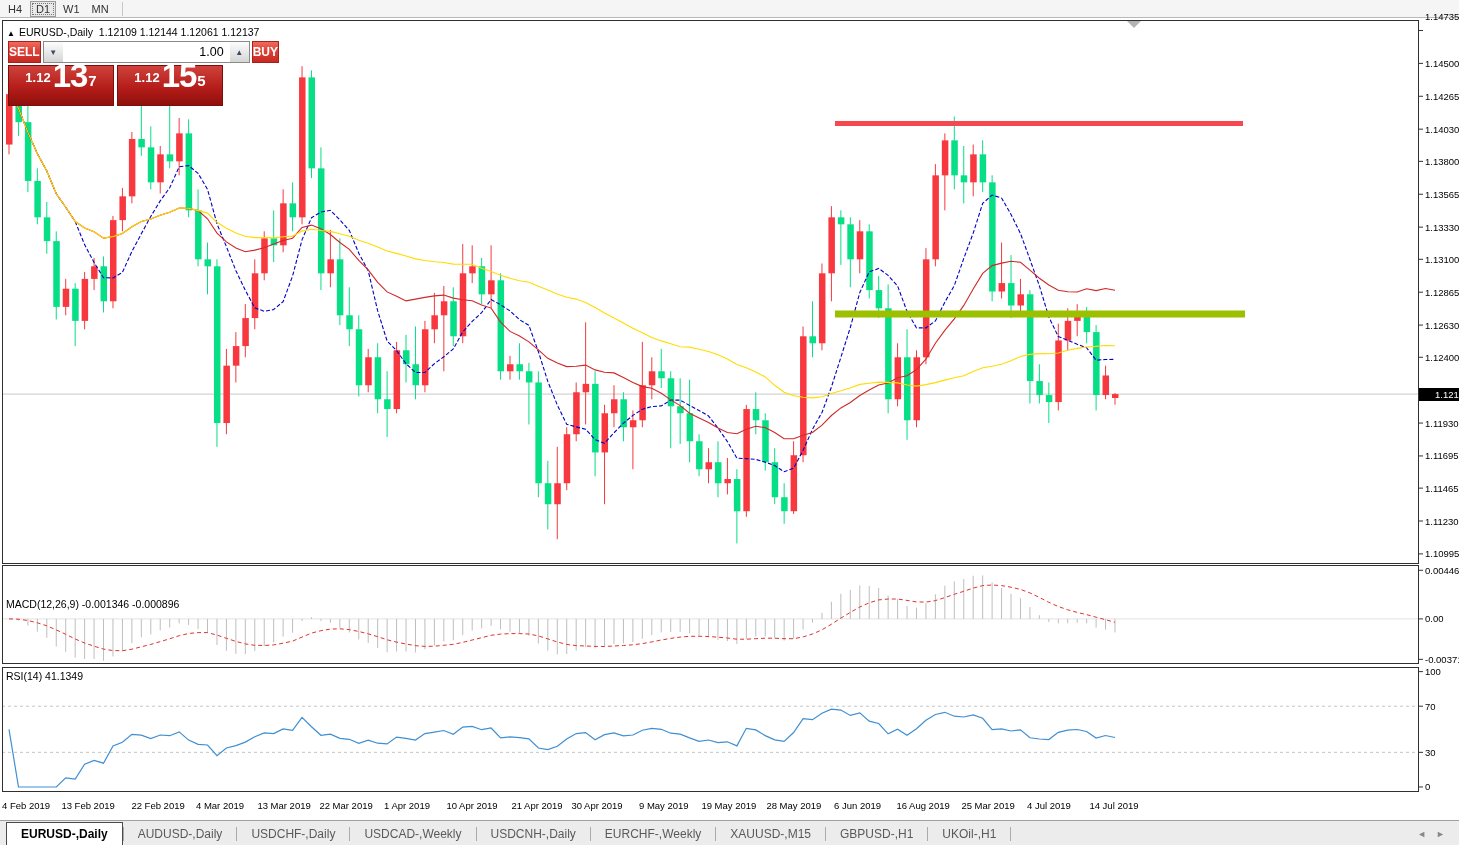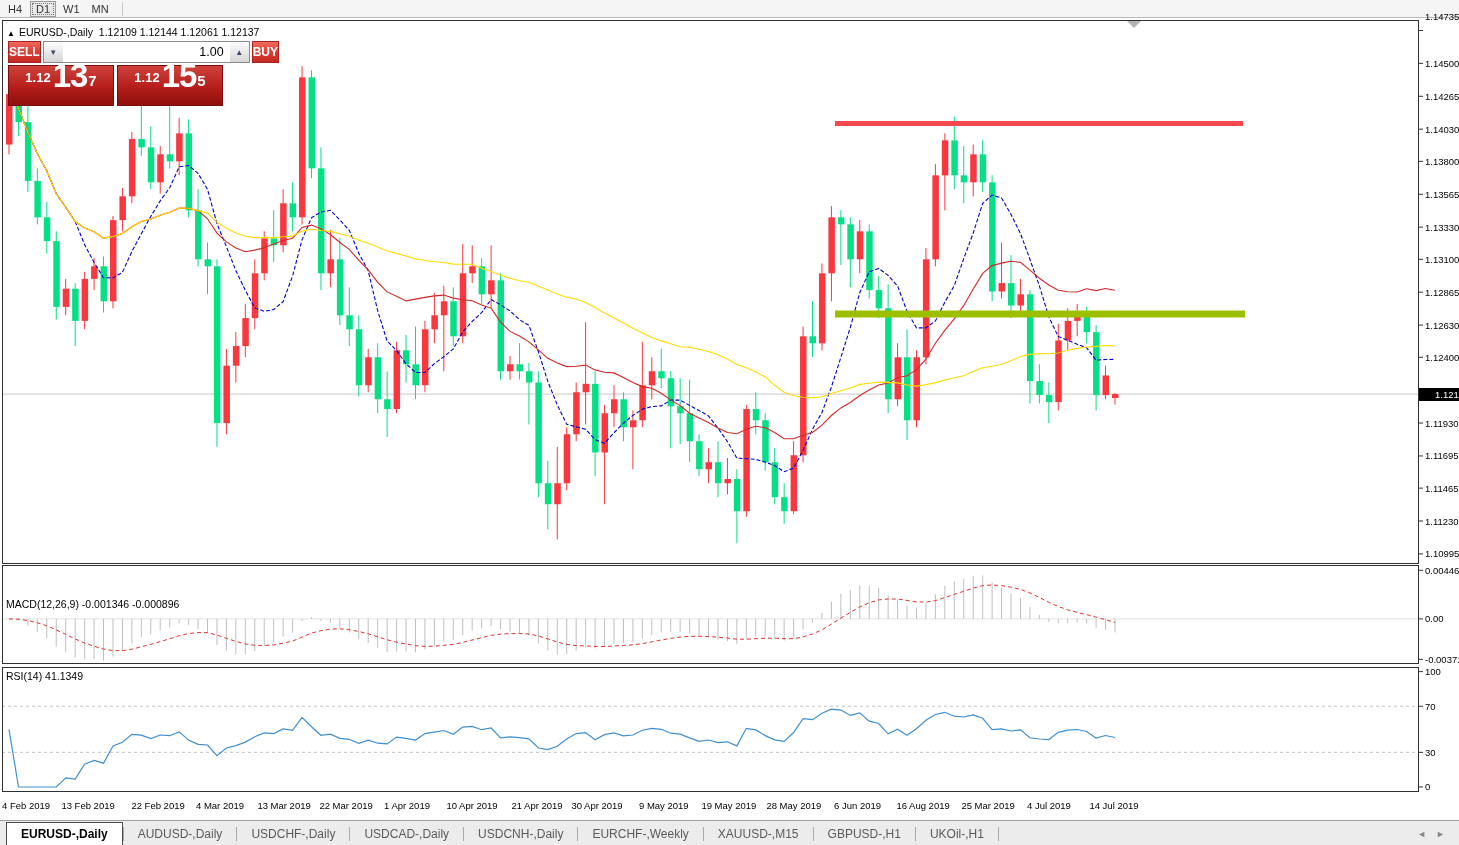--- a/index.html
+++ b/index.html
@@ -581,21 +581,21 @@
     </div>
 
   <div id="tabbar">
     <div id="tabs-inner">
         <div class="tab active">EURUSD-,Daily</div>
         <div class="tab-sep"></div>
         <div class="tab">AUDUSD-,Daily</div>
         <div class="tab-sep"></div>
         <div class="tab">USDCHF-,Daily</div>
         <div class="tab-sep"></div>
-        <div class="tab">USDCAD-,Daily</div>
+        <div class="tab">USDCAD-,Weekly</div>
         <div class="tab-sep"></div>
         <div class="tab">USDCNH-,Daily</div>
         <div class="tab-sep"></div>
         <div class="tab">EURCHF-,Weekly</div>
         <div class="tab-sep"></div>
         <div class="tab">XAUUSD-,M15</div>
         <div class="tab-sep"></div>
         <div class="tab">GBPUSD-,H1</div>
         <div class="tab-sep"></div>
         <div class="tab">UKOil-,H1</div>

